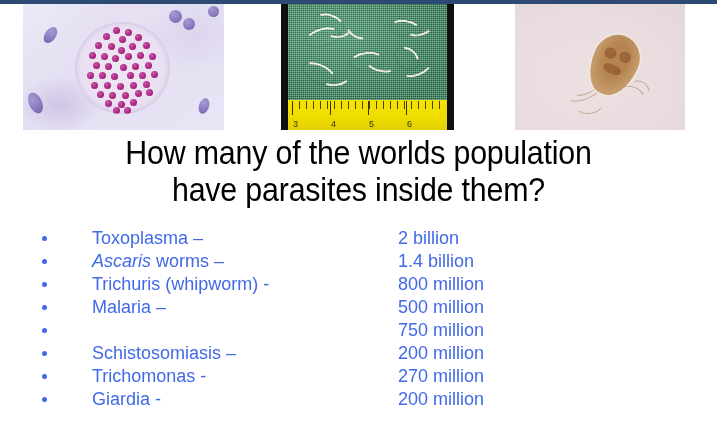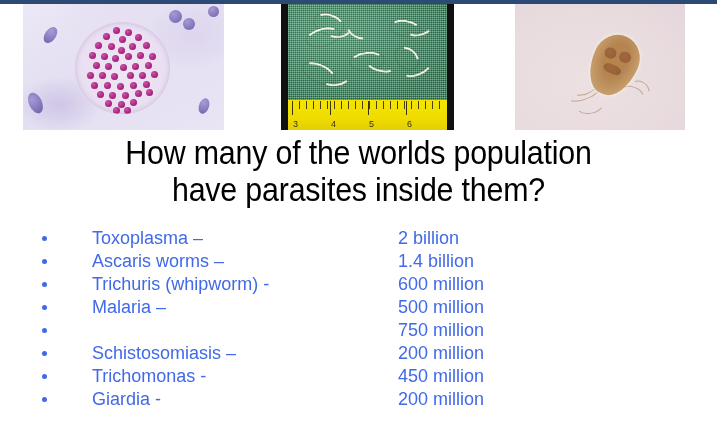--- a/index.html
+++ b/index.html
@@ -185,21 +185,21 @@
     left: 42px; top: 9px;
     width: 5px; height: 5px;
     border-radius: 50%;
     background: #4169e8;
   }
   .name {
     position: absolute;
     left: 92px; top: 0;
     white-space: nowrap;
   }
-  .name .it { }
+  .name .it { font-style: italic; }
   .value {
     position: absolute;
     left: 398px; top: 0;
     white-space: nowrap;
   }
 </style>
 </head>
 <body>
 
 <div id="slide">
@@ -335,40 +335,40 @@
       <span class="value">2 billion</span>
     </div>
     <div class="row">
       <span class="bullet"></span>
       <span class="name"><span class="it">Ascaris</span> worms –</span>
       <span class="value">1.4 billion</span>
     </div>
     <div class="row">
       <span class="bullet"></span>
       <span class="name">Trichuris (whipworm)  -</span>
-      <span class="value">600 million</span>
+      <span class="value">800 million</span>
     </div>
     <div class="row">
       <span class="bullet"></span>
       <span class="name">Malaria –</span>
       <span class="value">500 million</span>
     </div>
     <div class="row">
       <span class="bullet"></span>
       <span class="value">750 million</span>
     </div>
     <div class="row">
       <span class="bullet"></span>
       <span class="name">Schistosomiasis –</span>
       <span class="value">200 million</span>
     </div>
     <div class="row">
       <span class="bullet"></span>
       <span class="name">Trichomonas  -</span>
-      <span class="value">450 million</span>
+      <span class="value">270 million</span>
     </div>
     <div class="row">
       <span class="bullet"></span>
       <span class="name">Giardia   -</span>
       <span class="value">200 million</span>
     </div>
   </div>
 
 </div>
 

